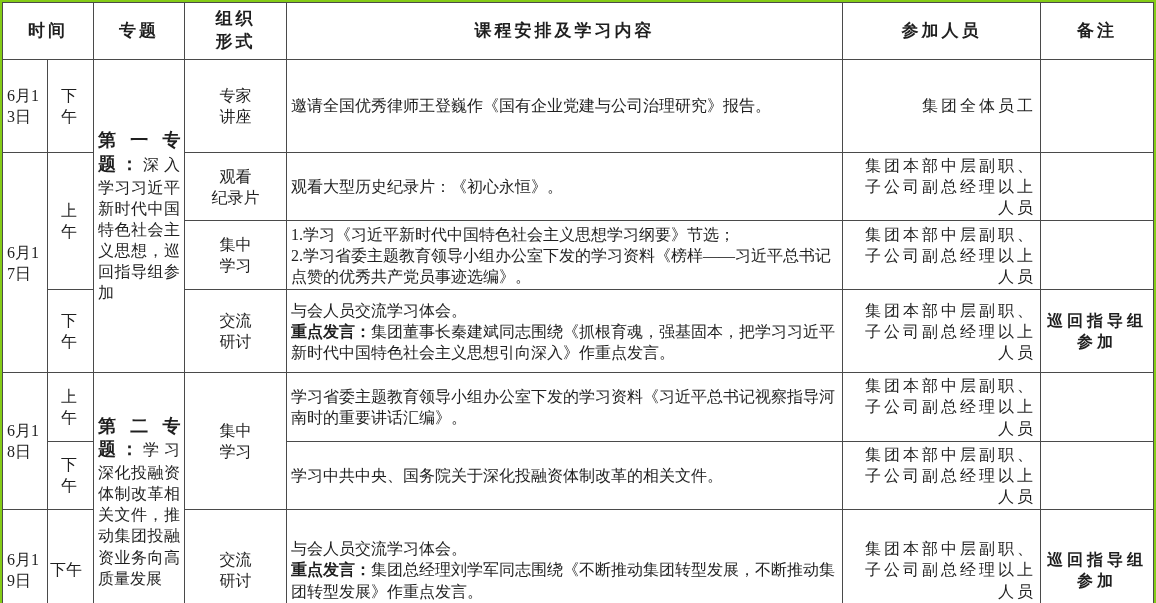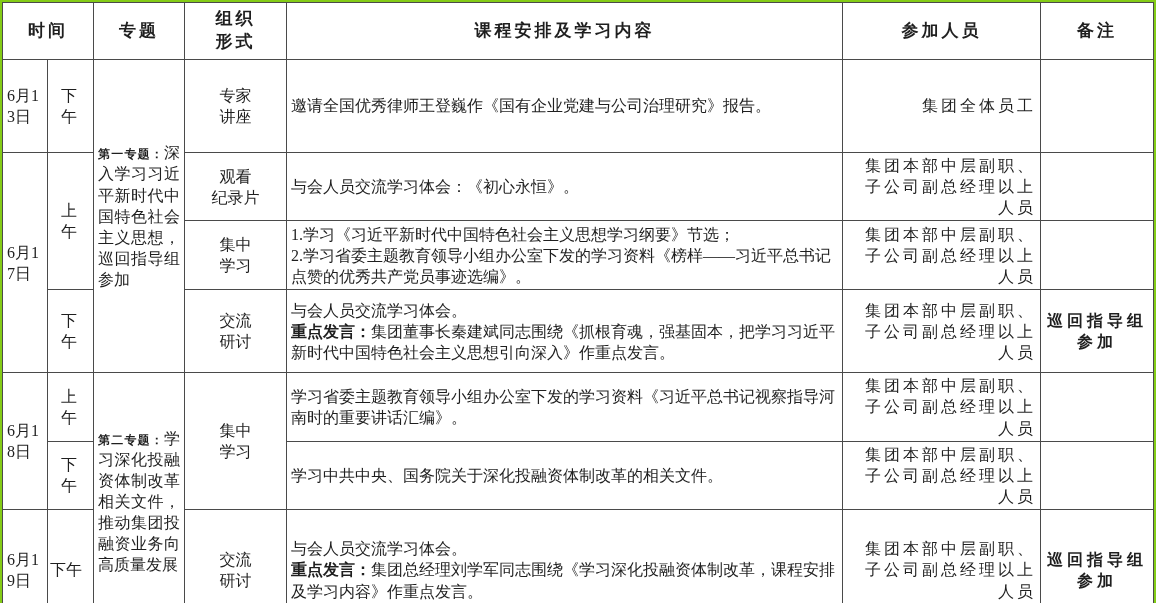--- a/index.html
+++ b/index.html
@@ -59,21 +59,21 @@
   td.c-ampm.flat    { padding: 2px 2px; }
   
   td.c-topic {
     text-align: justify;
     padding: 2px 9px;
     font-size: 15.5px;
     line-height: 1.42;
   }
   td.c-topic .tlabel {
     font-weight: bold;
-    font-size: 12px;
+    font-size: 18px;
     letter-spacing: -0.5px;
   }
   
   td.c-form {
     text-align: center;
     white-space: pre-line;
     line-height: 1.5;
   }
   
   td.c-content {
@@ -134,21 +134,21 @@
       <td class="c-content">邀请全国优秀律师王登巍作《国有企业党建与公司治理研究》报告。</td>
       <td class="c-part">集团全体员工</td>
       <td class="c-remark"></td>
     </tr>
 
     <tr style="height:68px">
       <td class="c-date" rowspan="3">6月17日</td>
       <td class="c-ampm stacked" rowspan="2">上午</td>
       <td class="c-form">观看
 纪录片</td>
-      <td class="c-content">与会人员交流学习体会：《初心永恒》。</td>
+      <td class="c-content">观看大型历史纪录片：《初心永恒》。</td>
       <td class="c-part">集团本部中层副职、子公司副总经理以上人员</td>
       <td class="c-remark"></td>
     </tr>
 
     <tr style="height:69px">
       <td class="c-form">集中
 学习</td>
       <td class="c-content">
         <div>1.学习《习近平新时代中国特色社会主义思想学习纲要》节选；</div>
         <div>2.学习省委主题教育领导小组办公室下发的学习资料《榜样——习近平总书记点赞的优秀共产党员事迹选编》。</div>
@@ -187,20 +187,20 @@
       <td class="c-remark"></td>
     </tr>
 
     <tr style="height:121px">
       <td class="c-date">6月19日</td>
       <td class="c-ampm flat">下午</td>
       <td class="c-form">交流
 研讨</td>
       <td class="c-content">
         <div>与会人员交流学习体会。</div>
-        <div><span class="bseg">重点发言：</span><span>集团总经理刘学军同志围绕《学习深化投融资体制改革，课程安排及学习内容》作重点发言。</span></div>
+        <div><span class="bseg">重点发言：</span><span>集团总经理刘学军同志围绕《不断推动集团转型发展，不断推动集团转型发展》作重点发言。</span></div>
       </td>
       <td class="c-part">集团本部中层副职、子公司副总经理以上人员</td>
       <td class="c-remark">巡回指导组参加</td>
     </tr>
   </tbody>
     </table>
 </div>
 
 </body></html>

